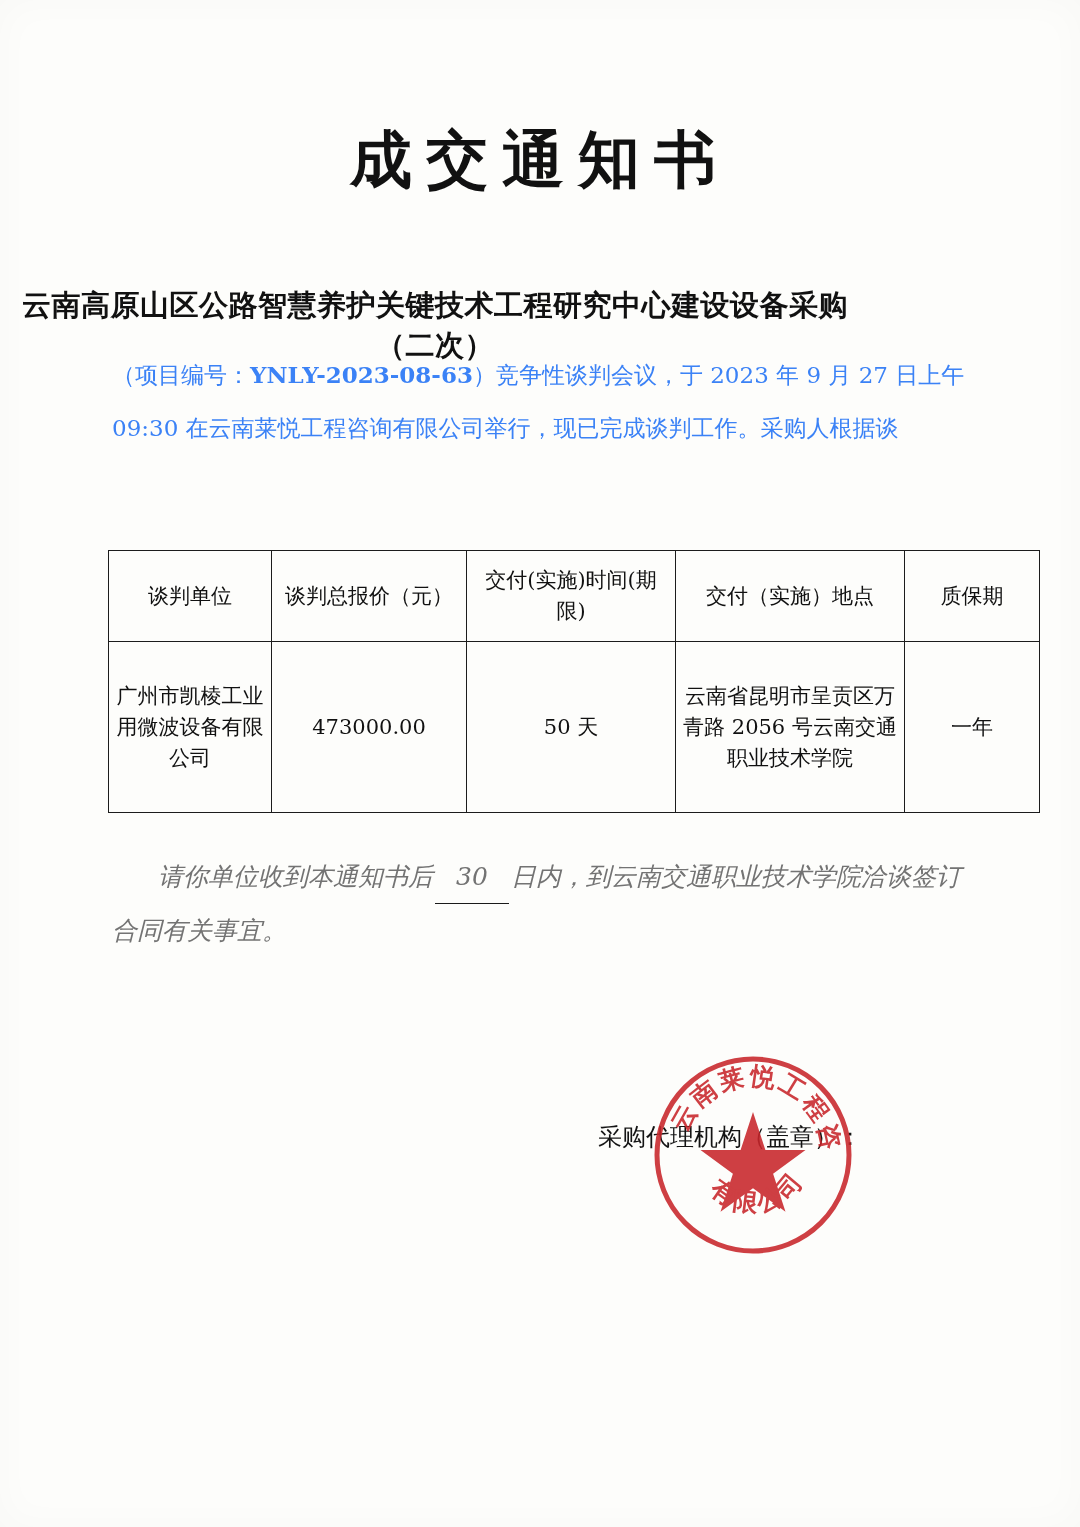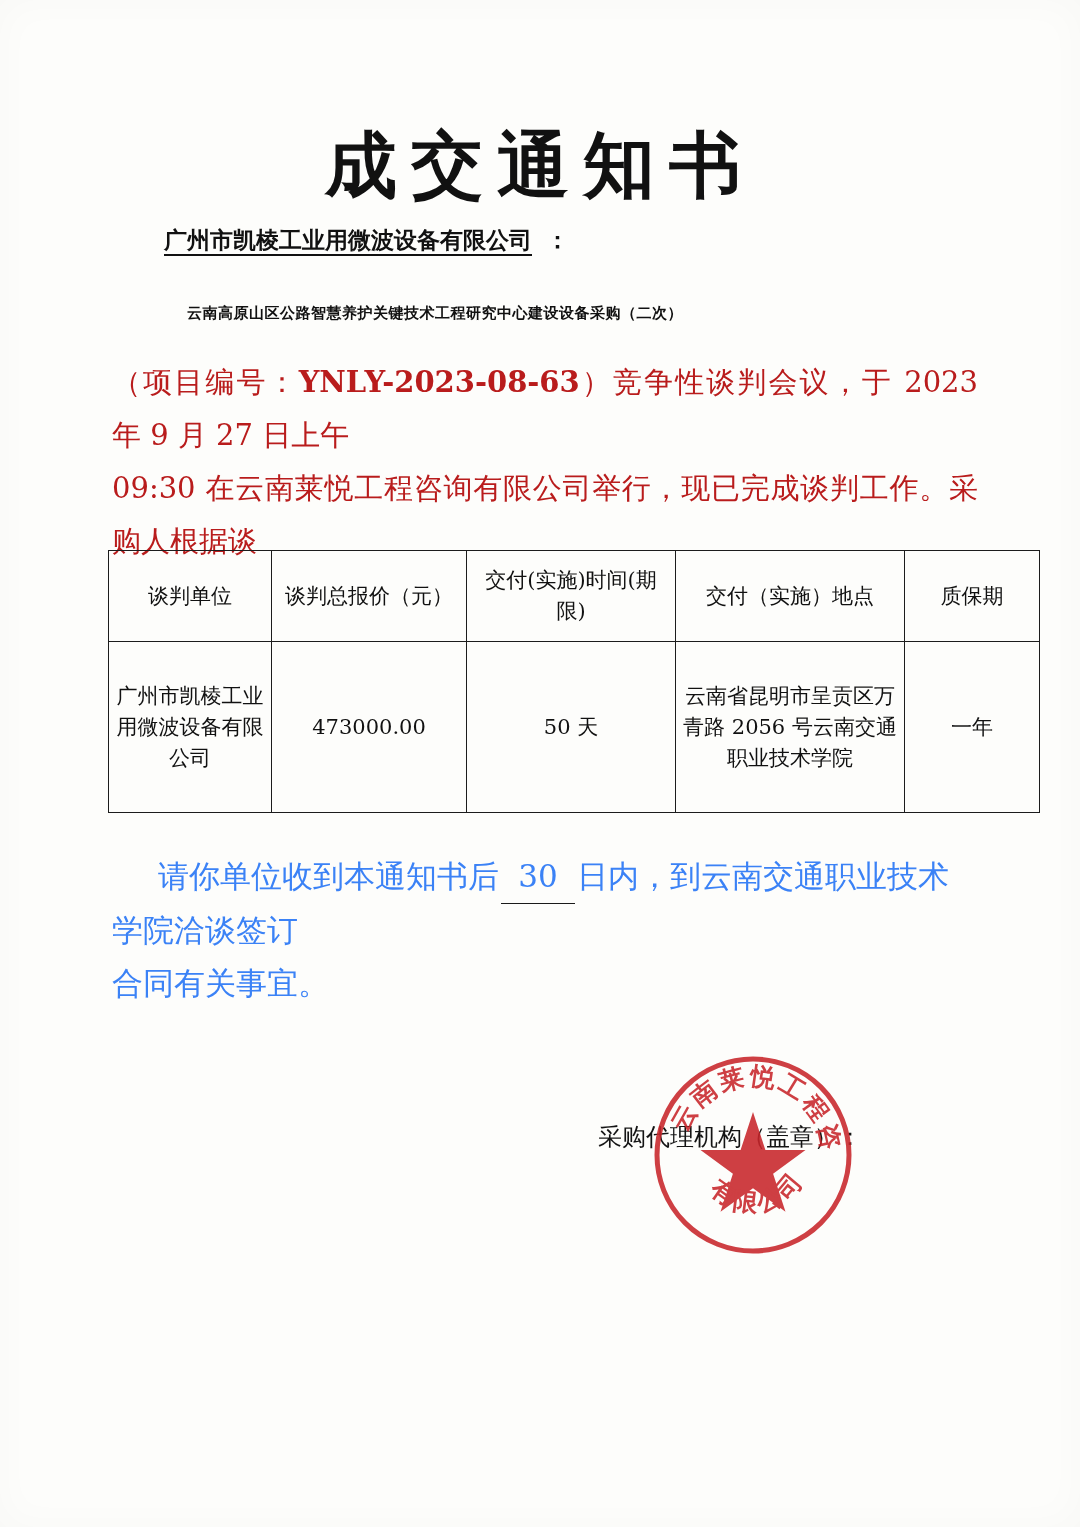--- a/index.html
+++ b/index.html
@@ -28,21 +28,21 @@
     box-shadow: inset 0 0 40px rgba(0,0,0,0.025);
     pointer-events: none;
   }
 
   .doc-title {
     position: absolute;
     top: 118px;
     left: 0;
     width: 1080px;
     text-align: center;
-    font-size: 72px;
+    font-size: 62px;
     font-weight: 700;
     letter-spacing: 14px;
     font-family: "DejaVu Serif", "Liberation Serif", serif;
     color: #111;
   }
 
   .addressee {
     position: absolute;
     top: 225px;
     left: 160px;
@@ -54,39 +54,39 @@
     text-decoration: underline;
     text-underline-offset: 6px;
     padding: 0 4px;
   }
   .addressee .colon {
     margin-left: 10px;
   }
 
   .project-name {
     position: absolute;
-    top: 304px;
+    top: 286px;
     left: 0;
     width: 870px;
     text-align: center;
-    font-size: 15px;
+    font-size: 29px;
     font-weight: 700;
     color: #111;
     letter-spacing: 0.5px;
   }
 
   .body-text {
     position: absolute;
-    top: 356px;
+    top: 348px;
     left: 112px;
     width: 866px;
-    font-size: 29px;
+    font-size: 23px;
     line-height: 53px;
     text-align: justify;
-    color: #b91c1c;
+    color: #3b82f6;
   }
   .body-text .seg-strong {
     font-weight: 700;
   }
 
   
   .table-wrap {
     position: absolute;
     top: 550px;
     left: 108px;
@@ -117,23 +117,24 @@
   .col2 { width: 182px; }
   .col3 { width: 196px; }
   .col4 { width: 216px; }
   .col5 { width: 122px; border-radius: 7px; }
 
   .closing {
     position: absolute;
     top: 850px;
     left: 112px;
     width: 866px;
-    font-size: 31px;
+    font-size: 25px;
     line-height: 53px;
-    color: #3b82f6;
+    color: #737373;
+    font-style: italic;
   }
   .closing .blank-num {
     display: inline-block;
     min-width: 62px;
     text-align: center;
     border-bottom: 1.5px solid #1a1a1a;
     padding: 0 6px;
     margin: 0 2px;
   }
 
@@ -165,23 +166,20 @@
   }
   .seal svg { display: block; }
 </style>
 </head>
 <body>
 
 <div class="page">
 
   <div class="doc-title">成交通知书</div>
 
-  <div class="addressee">
-    <span class="name">广州市凯棱工业用微波设备有限公司</span><span class="colon">：</span>
-  </div>
 
   <div class="project-name">云南高原山区公路智慧养护关键技术工程研究中心建设设备采购（二次）</div>
 
   <div class="body-text">
     <span>（项目编号：</span><span class="seg-strong">YNLY-2023-08-63</span><span>）竞争性谈判会议，于 2023 年 9 月 27 日上午</span><br>
     <span>09:30 在云南莱悦工程咨询有限公司举行，现已完成谈判工作。采购人根据谈</span><br>
   </div>
 
   <div class="table-wrap">
     <table class="award">

